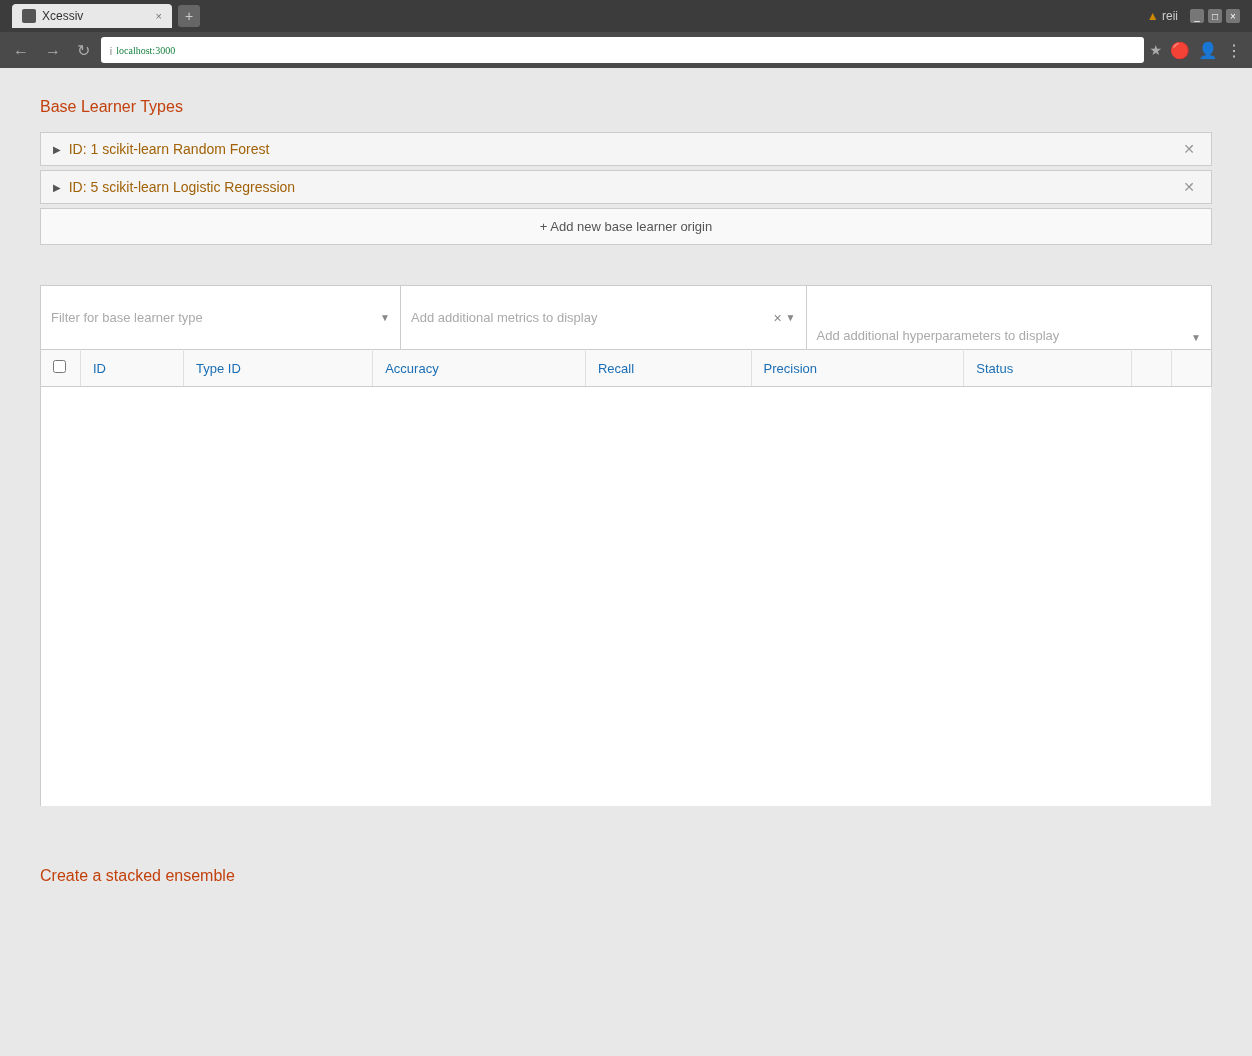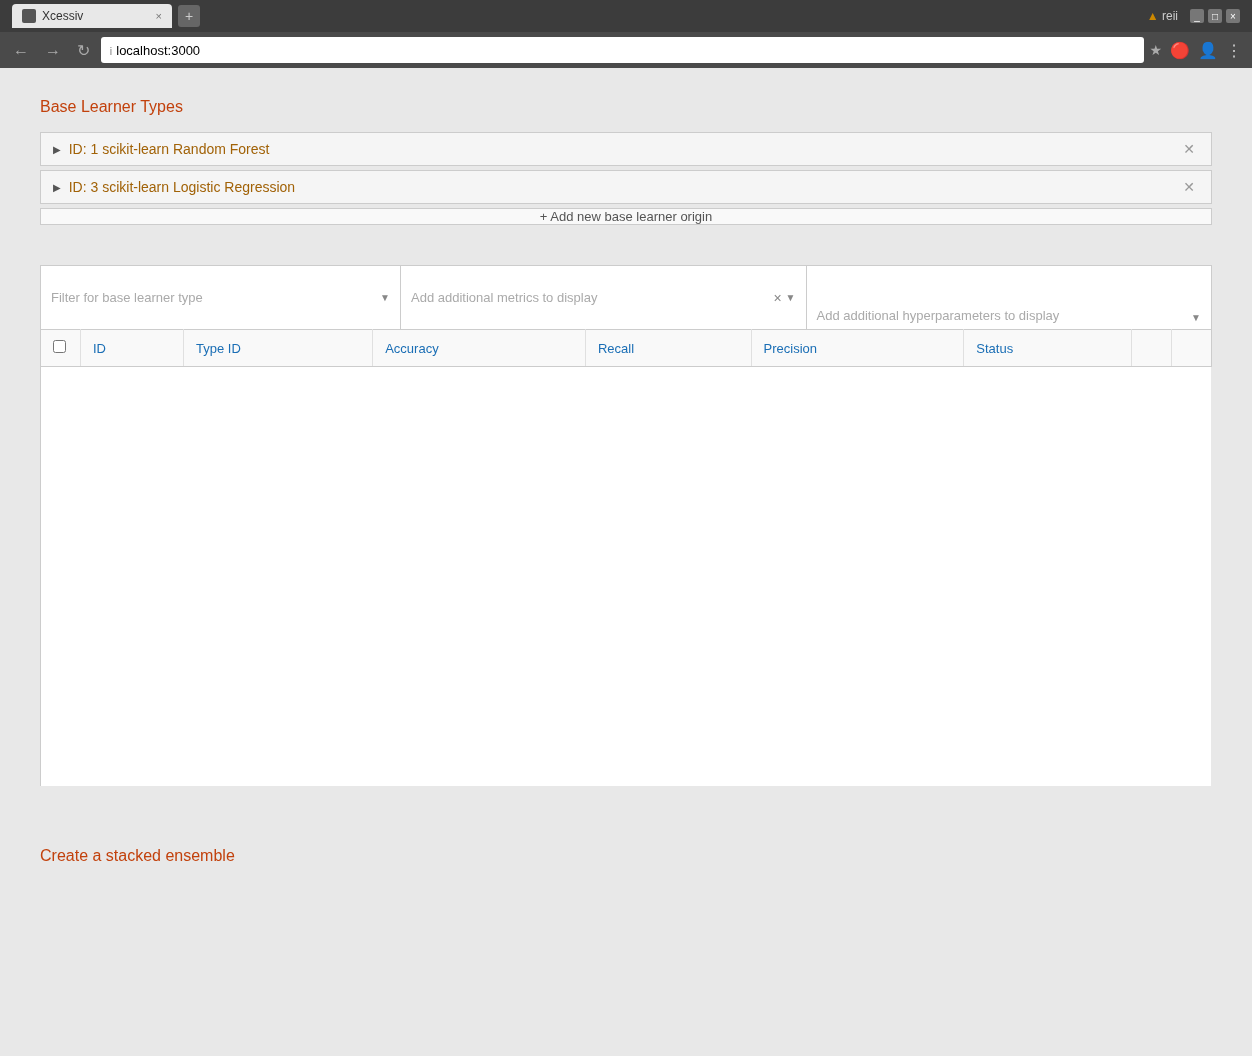--- a/index.html
+++ b/index.html
@@ -112,23 +112,24 @@
       gap: 4px;
     }
     .address-bar-container .lock-icon {
       color: #888;
       font-size: 11px;
     }
     .address-input {
       border: none;
       outline: none;
       flex: 1;
-      font-size: 13px;
-      color: #000000;
+      font-size: 10px;
+      color: #15803d;
       background: transparent;
+      font-family: Liberation Serif, serif;
     }
     .bookmark-btn {
       background: none;
       border: none;
       color: #aaa;
       cursor: pointer;
       font-size: 14px;
     }
     .toolbar-icons {
       display: flex;
@@ -191,20 +192,21 @@
       color: #999;
       cursor: pointer;
       font-size: 14px;
       padding: 0 4px;
     }
 
     .add-btn-row {
       background: #f9f9f9;
       border: 1px solid #ccc;
       text-align: center;
+      padding: 10px;
       cursor: pointer;
       color: #555;
       font-size: 13px;
     }
 
     
     .base-learners-section {
       margin-top: 40px;
     }
 
@@ -361,21 +363,21 @@
   <h1 class="section-title">Base Learner Types</h1>
 
   <div>
     <div class="accordion-item">
       <span class="chevron">▶</span>
       <span class="item-label">ID: 1 scikit-learn Random Forest</span>
       <span class="remove-btn">✕</span>
     </div>
     <div class="accordion-item">
       <span class="chevron">▶</span>
-      <span class="item-label">ID: 3 scikit-learn Logistic Regression</span>
+      <span class="item-label">ID: 5 scikit-learn Logistic Regression</span>
       <span class="remove-btn">✕</span>
     </div>
   </div>
 
   <div class="add-btn-row">+ Add new base learner origin</div>
 
   <div class="base-learners-section">
 
     <div class="filter-row">
       <div class="filter-select">

